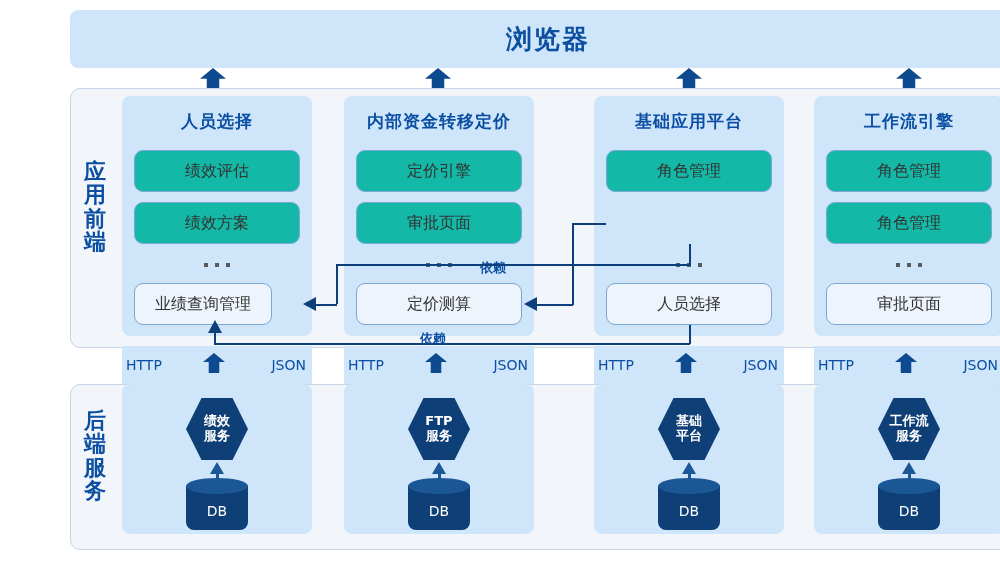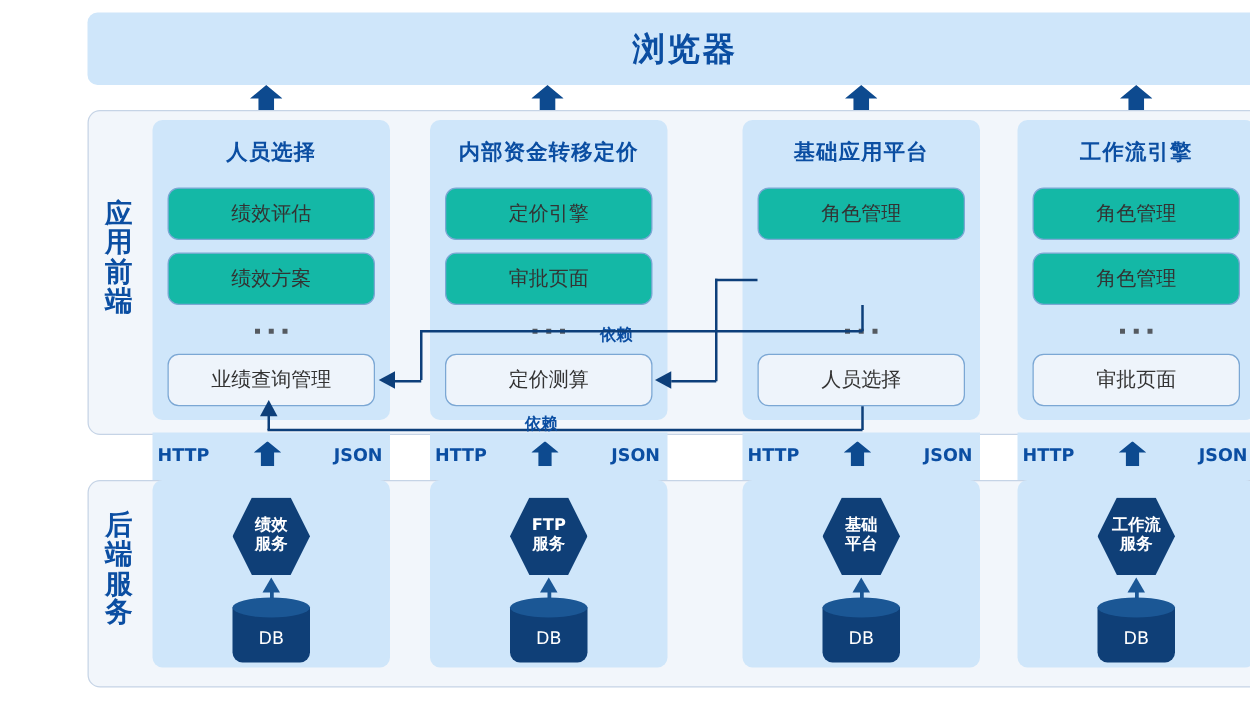--- a/index.html
+++ b/index.html
@@ -76,21 +76,21 @@
   .item-box.tinted{background:#eef4fb;}
   .dots{
     position:absolute;height:14px;
     display:flex;align-items:center;justify-content:center;gap:7px;
   }
   .dots i{display:block;width:4px;height:4px;background:#555a60;}
 
   
   .proto{
     position:absolute;top:355px;height:20px;
-    color:#0b4ea2;font-size:14px;font-weight:bold;
+    color:#0b4ea2;font-size:14px;font-weight:normal;
     display:flex;align-items:center;
   }
   .proto.left{justify-content:flex-start;}
   .proto.right{justify-content:flex-end;}
   .band-arrow{
     position:absolute;top:353px;width:22px;height:20px;background:#0d4a8f;
     clip-path:polygon(50% 0%,100% 45%,74% 45%,74% 100%,26% 100%,26% 45%,0% 45%);
   }
 
   
@@ -185,21 +185,21 @@
   <div class="col-panel" style="left:74px;width:190px;">
     <div class="col-title">人员选择</div>
   </div>
   <div class="item-box" style="left:86px;top:150px;width:166px;">绩效评估</div>
   <div class="item-box" style="left:86px;top:202px;width:166px;">绩效方案</div>
   <div class="dots" style="left:86px;top:258px;width:166px;">
       <i></i>
       <i></i>
       <i></i>
     </div>
-  <div class="item-box tinted" style="left:86px;top:283px;width:166px;">业绩查询管理</div>
+  <div class="item-box tinted" style="left:86px;top:283px;width:138px;">业绩查询管理</div>
 
   <div class="proto left" style="left:78px;width:60px;">HTTP</div>
   <div class="band-arrow" style="left:155px;"></div>
   <div class="proto right" style="left:198px;width:60px;">JSON</div>
 
   <div class="back-panel" style="left:74px;width:190px;"></div>
   <div class="hexagon" style="left:138px;top:398px;">
     <span>绩效</span>
     <span>服务</span>
   </div>

